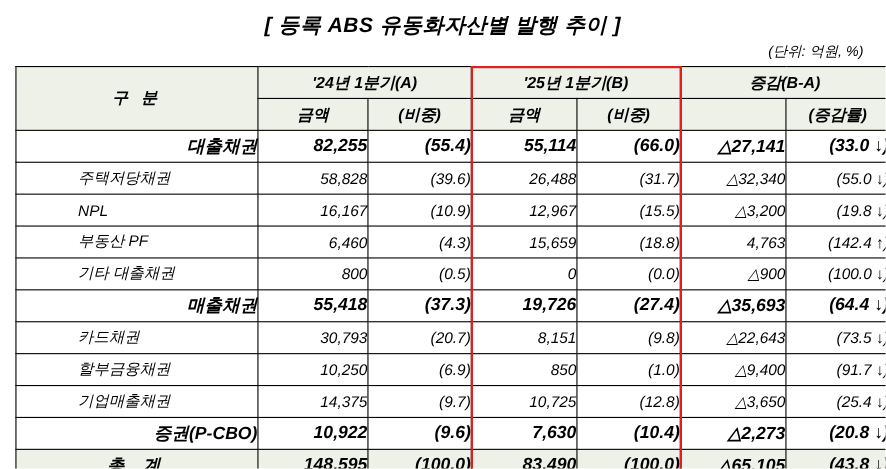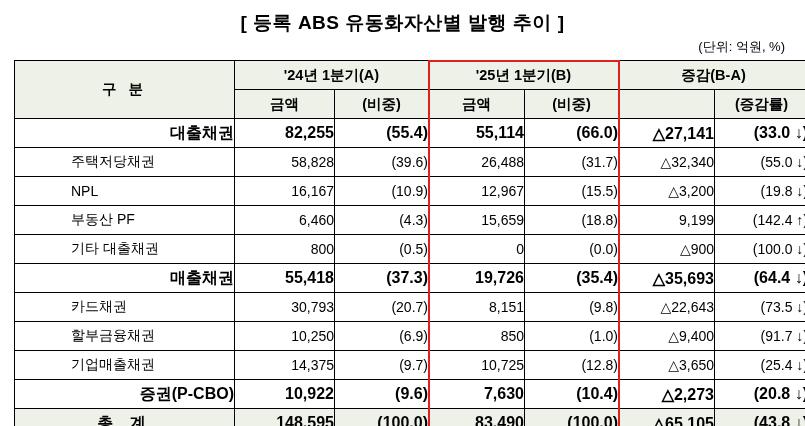--- a/index.html
+++ b/index.html
@@ -14,20 +14,21 @@
     color: #000000;
     position: relative;
     overflow: hidden;
   }
   .page {
     position: relative;
     width: 805px;
     height: 354px;
     box-sizing: border-box;
     padding: 6px 14px 0 14px;
+    font-style: italic;
   }
   .title {
     text-align: center;
     font-size: 19px;
     font-weight: bold;
     letter-spacing: 0.5px;
     margin: 4px 0 2px 0;
   }
   .unit {
     text-align: right;
@@ -167,38 +168,38 @@
           <td class="num dashed-top">(15.5)</td>
           <td class="num dashed-top">△3,200</td>
           <td class="num dashed-top">(19.8 ↓)</td>
         </tr>
         <tr class="minor">
           <td class="lbl indent dashed-top">부동산 PF</td>
           <td class="num dashed-top">6,460</td>
           <td class="num dashed-top">(4.3)</td>
           <td class="num dashed-top">15,659</td>
           <td class="num dashed-top">(18.8)</td>
-          <td class="num dashed-top">9,199</td>
+          <td class="num dashed-top">4,763</td>
           <td class="num dashed-top">(142.4 ↑)</td>
         </tr>
         <tr class="minor">
           <td class="lbl indent dashed-top">기타 대출채권</td>
           <td class="num dashed-top">800</td>
           <td class="num dashed-top">(0.5)</td>
           <td class="num dashed-top">0</td>
           <td class="num dashed-top">(0.0)</td>
           <td class="num dashed-top">△900</td>
           <td class="num dashed-top">(100.0 ↓)</td>
         </tr>
         <tr class="major">
           <td class="lbl">매출채권</td>
           <td class="num">55,418</td>
           <td class="num">(37.3)</td>
           <td class="num">19,726</td>
-          <td class="num">(35.4)</td>
+          <td class="num">(27.4)</td>
           <td class="num">△35,693</td>
           <td class="num">(64.4 ↓)</td>
         </tr>
         <tr class="minor">
           <td class="lbl indent">카드채권</td>
           <td class="num">30,793</td>
           <td class="num">(20.7)</td>
           <td class="num">8,151</td>
           <td class="num">(9.8)</td>
           <td class="num">△22,643</td>

